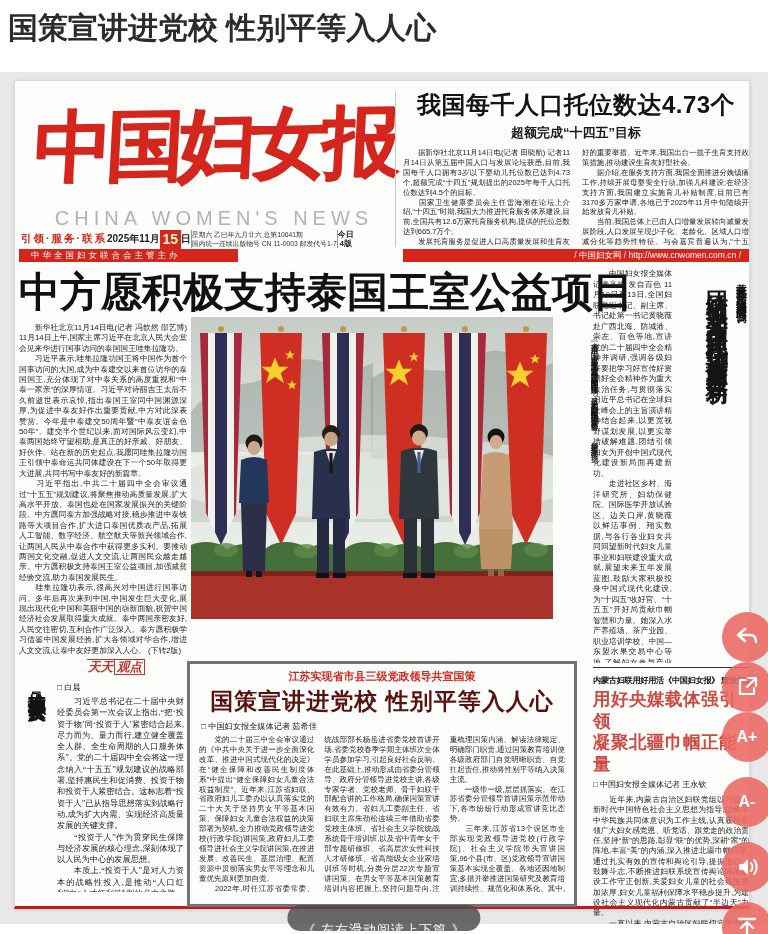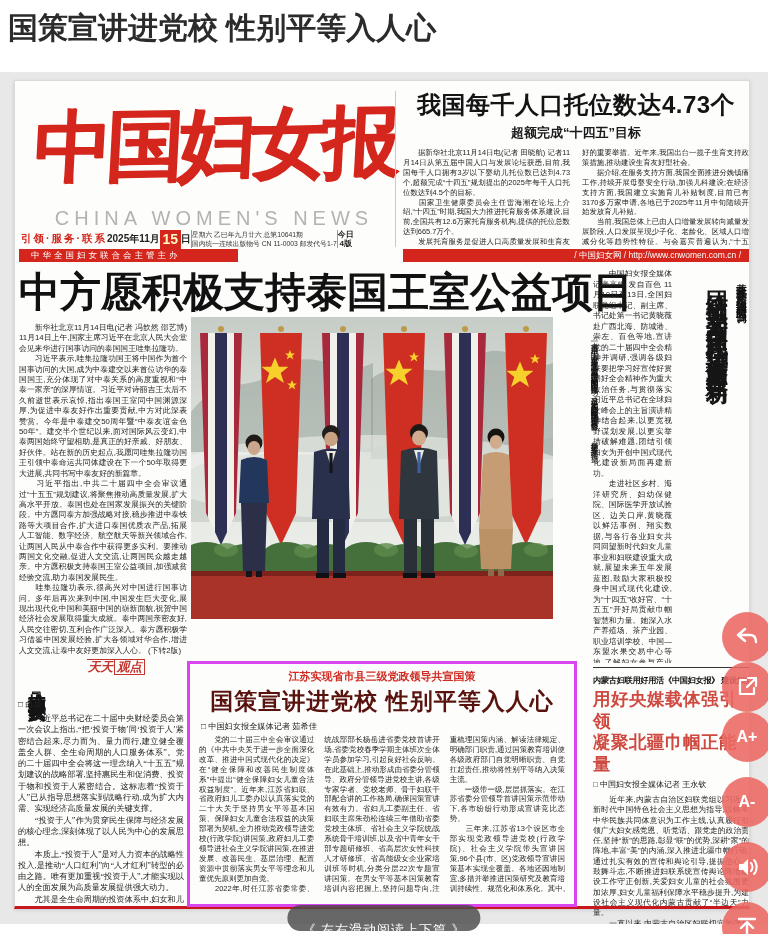--- a/index.html
+++ b/index.html
@@ -60,29 +60,29 @@
   .br-art { left:578px; top:594px; width:156px; }
   .br-kicker { font-size:8.2px; font-weight:bold; color:#111; white-space:nowrap; overflow:hidden; letter-spacing:-0.3px; }
   .br-title { margin-top:3px; font-size:17.5px; font-weight:900; color:#ce4a40; line-height:21.5px; letter-spacing:0.5px; }
   .br-byline { margin-top:4px; font-size:8px; color:#222; }
   .br-body { margin-top:5px; height:150px; overflow:hidden; font-size:7.8px; line-height:10.3px; color:#1e1e1e; }
   
   .op { left:3px; top:578px; width:166px; height:246px; }
   .op-head { text-align:center; font-size:12.5px; font-weight:bold; color:#c2342c; font-style:italic; margin-left:30px; }
   .op-head .p1 { border-top:1px solid #c2342c; padding:0 1px;font-family:Liberation Serif, serif; }
   .op-head .p2 { border:1px solid #c2342c; padding:0 2px; }
-  .op-flex { display:flex; flex-direction:column; gap:5px; margin-top:4px; height:224px; }
+  .op-flex { display:flex; flex-direction:row; gap:5px; margin-top:4px; height:224px; }
   .op-title { width:34px; writing-mode:vertical-rl; font-size:18px; font-weight:900; color:#141414;
               line-height:30px; letter-spacing:1px; }
   .op-content { flex:1; overflow:hidden; }
   .op-author { font-size:8.2px; color:#222; margin:2px 0 3px 0; }
   .op-body { font-family:"Liberation Serif", serif; font-size:8.2px; line-height:11.3px; color:#222;
              height:196px; overflow:hidden; }
   
-  .feat { left:172px; top:580px; width:390px; height:246px; border:3px solid #d946ef; padding:5px 9px; background:#fdfdfc; }
+  .feat { left:172px; top:580px; width:390px; height:246px; border:3px solid #737373; padding:5px 9px; background:#fdfdfc; }
   .feat-kicker { text-align:center; font-size:11px; font-weight:bold; color:#cf2b22; }
   .feat-title { text-align:center; font-size:23px; font-weight:900; color:#58130f; letter-spacing:1px; margin-top:2px; }
   .feat-byline { font-size:8.2px; color:#222; margin:4px 0 3px 2px; }
   .feat-body { height:160px; overflow:hidden; column-count:3; column-gap:10px; column-fill:auto;
                font-size:7.5px; line-height:9.9px; color:#1e1e1e; }
   
   #swipe-pill { position:absolute; left:50%; top:905px; transform:translateX(-50%); z-index:6;
                 height:26px; line-height:26px; padding:12px 15px; border-radius:14px;
                 background:rgba(74,74,74,.82); color:#fff; font-size:13px; letter-spacing:1px; white-space:nowrap; }
   #bottom-strip { position:absolute; left:0; top:924px; width:768px; height:10px; background:#ffffff; }

